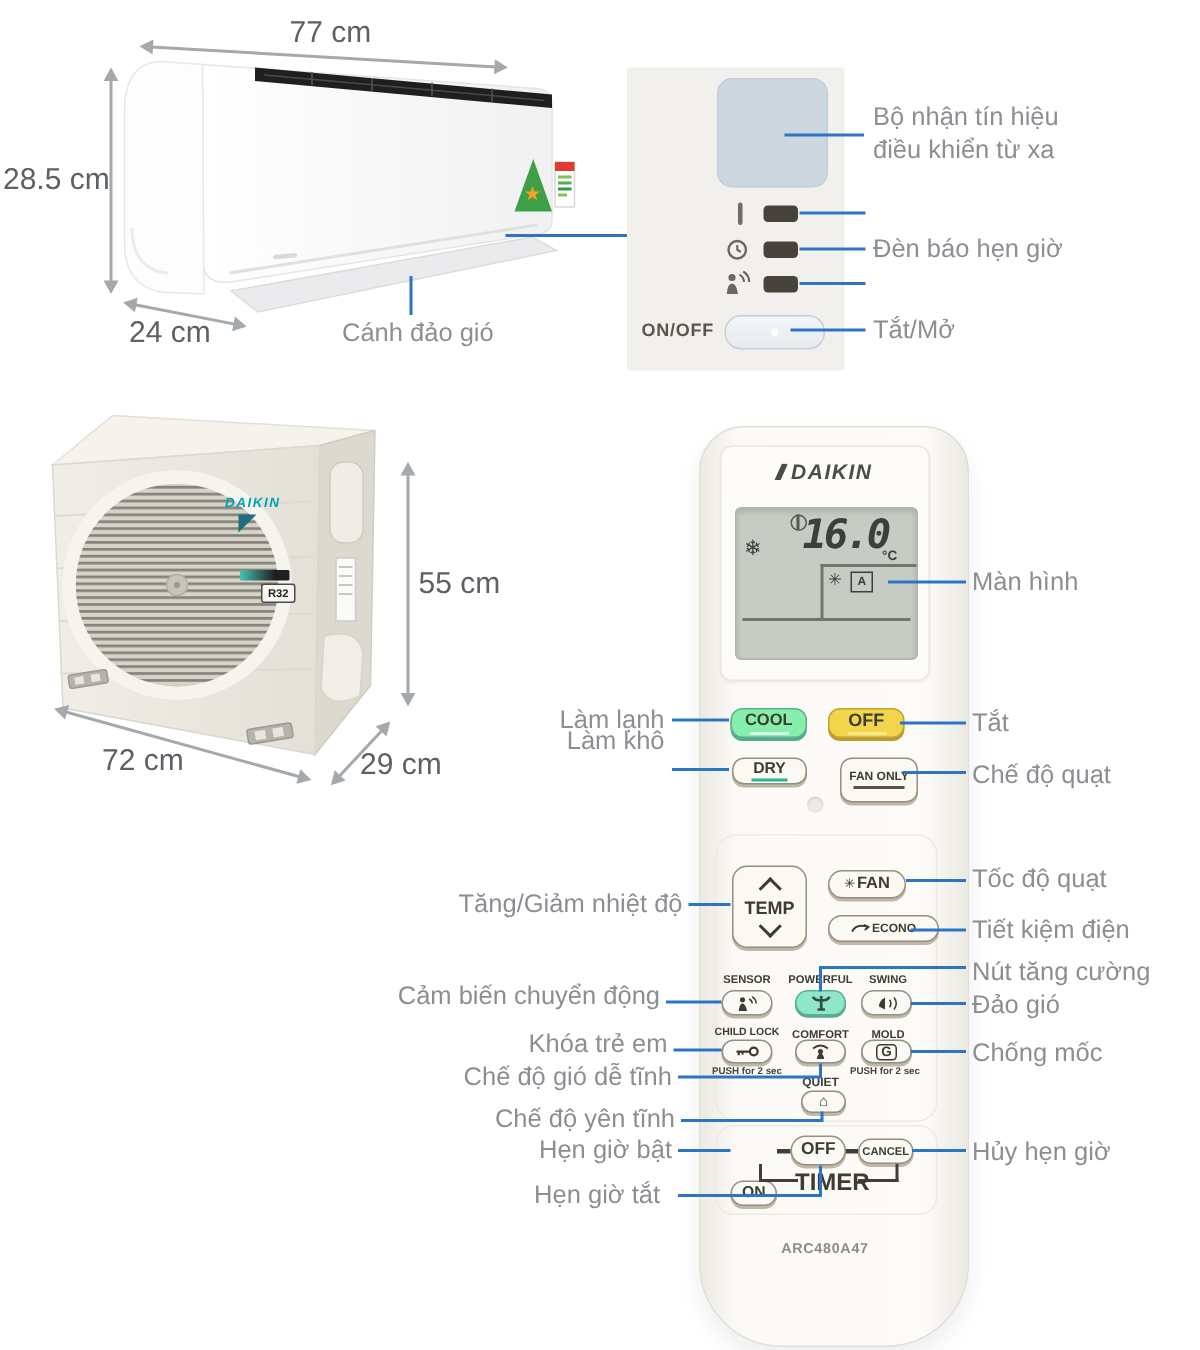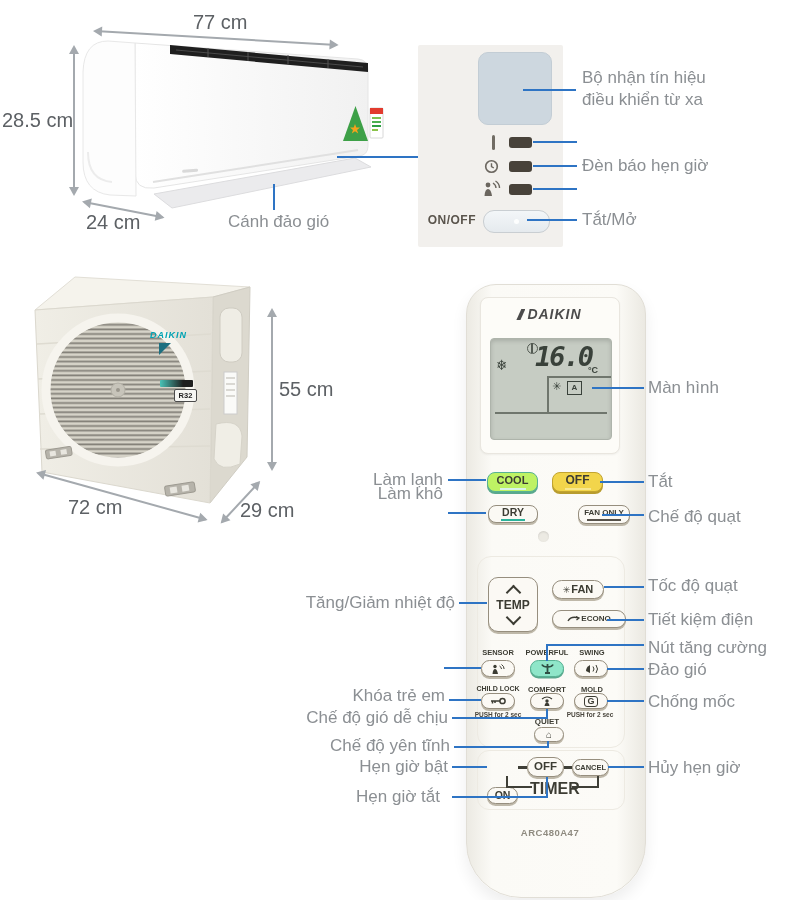--- a/index.html
+++ b/index.html
@@ -206,33 +206,33 @@
     <span style="left:5px;top:18px;font-size:14px;">❄</span>
     <span class="seg" style="left:44px;top:2px;">16.0</span>
     <span style="left:97px;top:26px;font-size:9px;font-weight:bold;">°C</span>
     <span class="lcdline" style="left:56px;top:37px;width:64px;height:1.5px;"></span>
     <span class="lcdline" style="left:56px;top:37px;width:1.5px;height:36px;"></span>
     <span style="left:61px;top:41px;font-size:11px;font-weight:bold;">✳</span>
     <span class="abox">A</span>
     <span class="lcdline" style="left:4px;top:73px;width:112px;height:1.5px;"></span>
   </div>
 
-  <div class="btn" style="left:487px;top:472px;width:51px;height:20px;background:#bef264;border-color:#57b193;box-shadow:0 2px 0 #5aa88d;">
+  <div class="btn" style="left:487px;top:472px;width:51px;height:20px;background:#86efac;border-color:#57b193;box-shadow:0 2px 0 #5aa88d;">
     <span class="t" style="font-size:11px;">COOL</span>
       <span class="ul" style="width:26px;background:#d9f4e9;"></span>
   </div>
   <div class="btn" style="left:552px;top:472px;width:51px;height:20px;background:#f2d54b;border-color:#c2a430;box-shadow:0 2px 0 #b89c2e;">
     <span class="t" style="font-size:12px;">OFF</span>
       <span class="ul" style="width:26px;background:#f8e88f;"></span>
   </div>
   <div class="btn" style="left:488px;top:505px;width:50px;height:18px;">
     <span class="t" style="font-size:10.5px;">DRY</span>
       <span class="ul" style="width:24px;background:#2bb39a;"></span>
   </div>
-  <div class="btn" style="left:578px;top:505px;width:52px;height:19px;">
+  <div class="btn" style="left:560px;top:505px;width:52px;height:30px;">
     <span class="t" style="font-size:8px;">FAN ONLY</span>
       <span class="ul" style="width:34px;background:#57524a;"></span>
   </div>
   <div style="position:absolute;left:538px;top:531px;width:11px;height:11px;border-radius:50%;background:#eceae3;box-shadow:inset 0 1px 2px rgba(0,0,0,.12);"></div>
 
   <div class="btn" style="left:488px;top:577px;width:50px;height:55px;border-radius:10px;">
     <span class="chev up"></span>
     <span class="t" style="font-size:12px;">TEMP</span>
     <span class="chev down"></span>
   </div>
@@ -315,25 +315,26 @@
 
   <div class="model">ARC480A47</div>
 
   <div class="bl" style="left:448px;top:479px;width:38px;height:2px;"></div>
   <div class="lbl ra" style="right:357px;top:470px;">Làm lạnh</div>
   <div class="bl" style="left:448px;top:512px;width:38px;height:2px;"></div>
   <div class="lbl ra" style="right:357px;top:484px;">Làm khô</div>
   <div class="bl" style="left:459px;top:602px;width:28px;height:2px;"></div>
   <div class="lbl ra" style="right:345px;top:593px;">Tăng/Giảm nhiệt độ</div>
   <div class="bl" style="left:444px;top:667px;width:37px;height:2px;"></div>
+  <div class="lbl ra" style="right:360px;top:654px;">Cảm biến chuyển động</div>
   <div class="bl" style="left:449px;top:699px;width:32px;height:2px;"></div>
   <div class="lbl ra" style="right:355px;top:686px;">Khóa trẻ em</div>
   <div class="bl" style="left:452px;top:717px;width:94px;height:2px;"></div>
   <div class="bl" style="left:546px;top:709px;width:2px;height:10px;"></div>
-  <div class="lbl ra" style="right:352px;top:708px;">Chế độ gió dễ chịu</div>
+  <div class="lbl ra" style="right:352px;top:708px;">Chế độ gió dễ tĩnh</div>
   <div class="bl" style="left:454px;top:746px;width:94px;height:2px;"></div>
   <div class="bl" style="left:547px;top:741px;width:2px;height:7px;"></div>
   <div class="lbl ra" style="right:350px;top:736px;">Chế độ yên tĩnh</div>
   <div class="bl" style="left:452px;top:766px;width:35px;height:2px;"></div>
   <div class="lbl ra" style="right:352px;top:757px;">Hẹn giờ bật</div>
   <div class="bl" style="left:452px;top:796px;width:95px;height:2px;"></div>
   <div class="bl" style="left:546px;top:777px;width:2px;height:21px;"></div>
   <div class="lbl ra" style="right:360px;top:787px;">Hẹn giờ tắt</div>
 
   <div class="bl" style="left:592px;top:387px;width:52px;height:2px;"></div>

